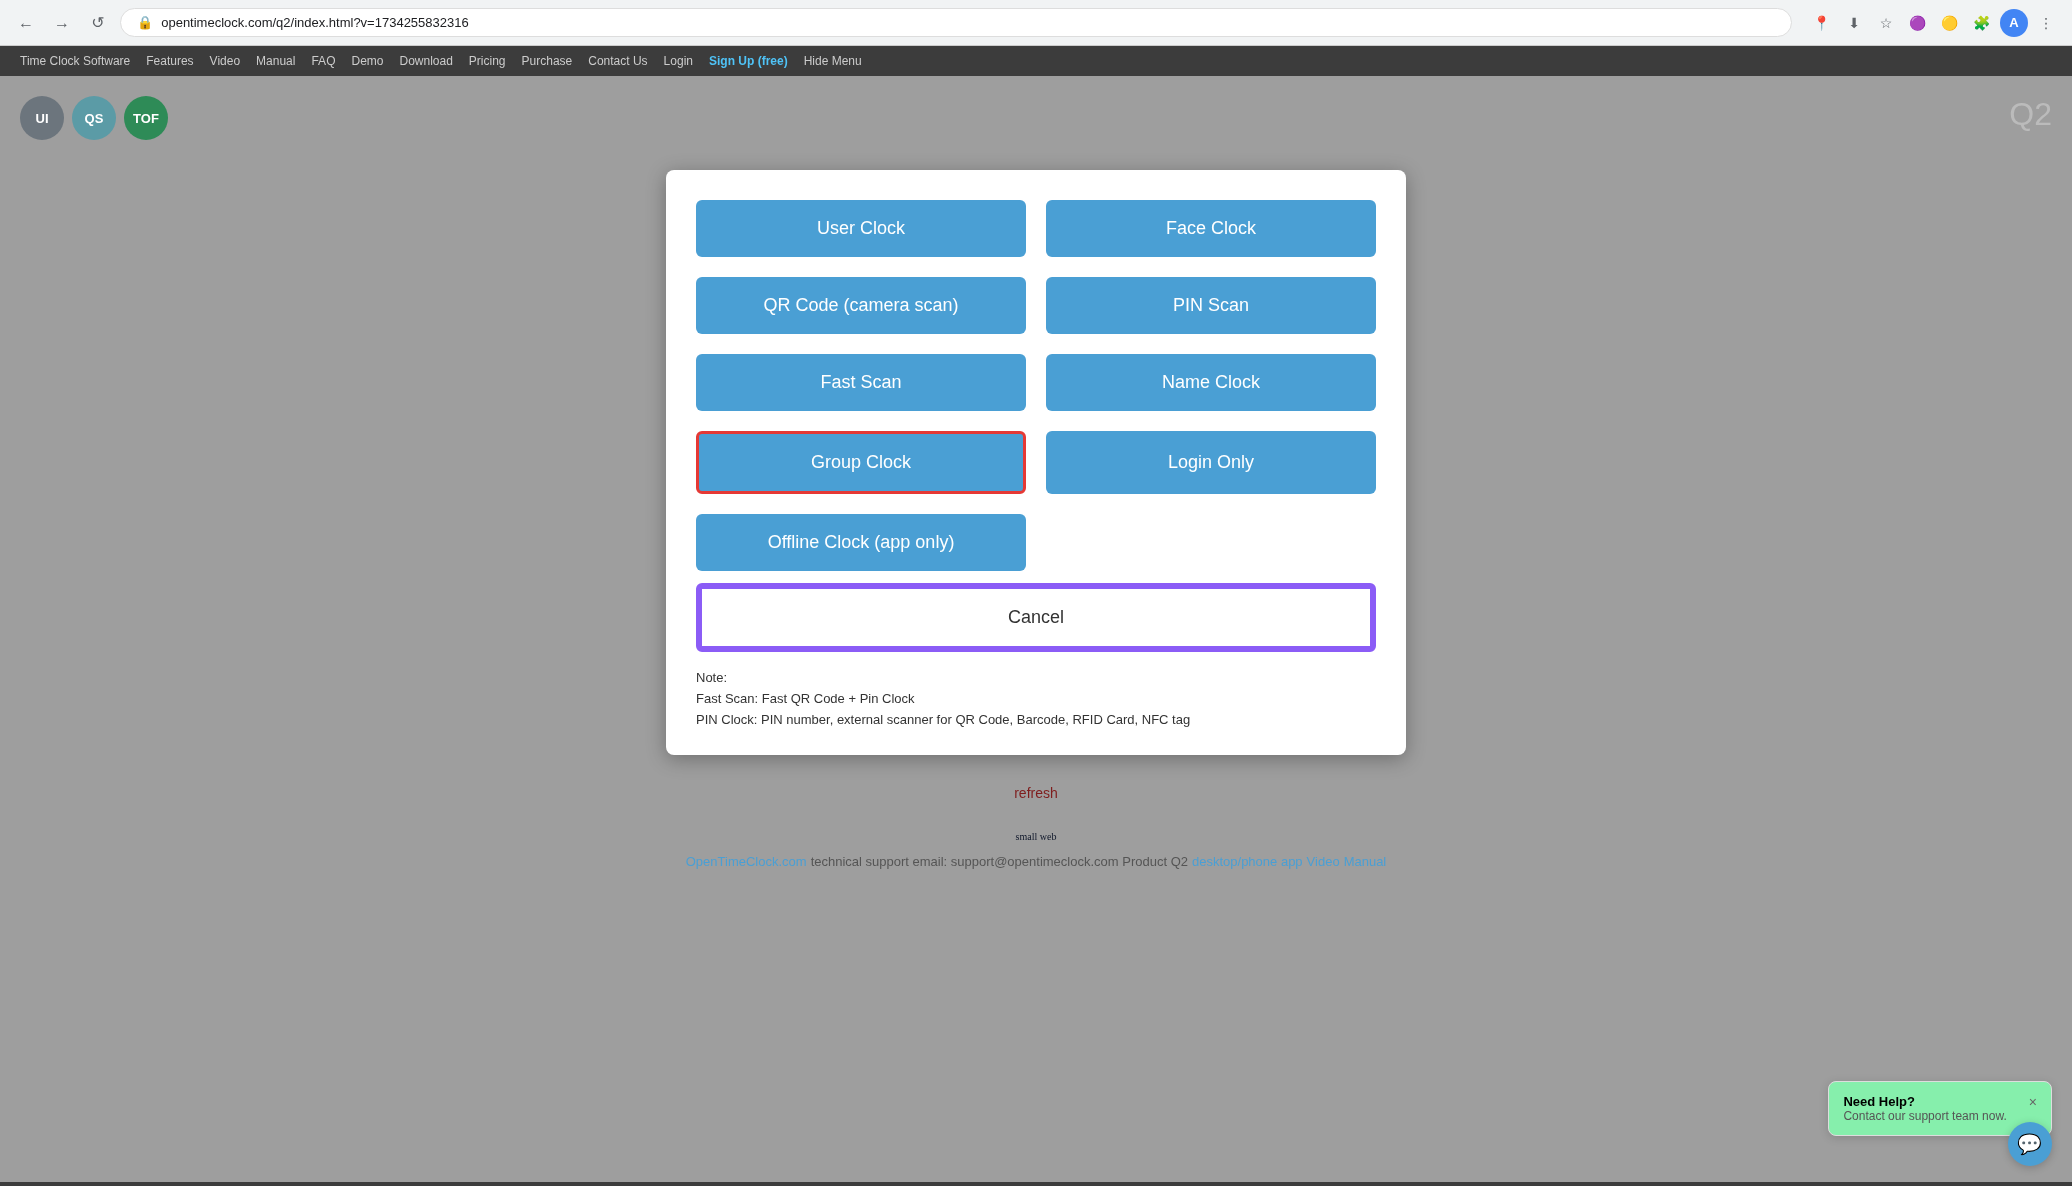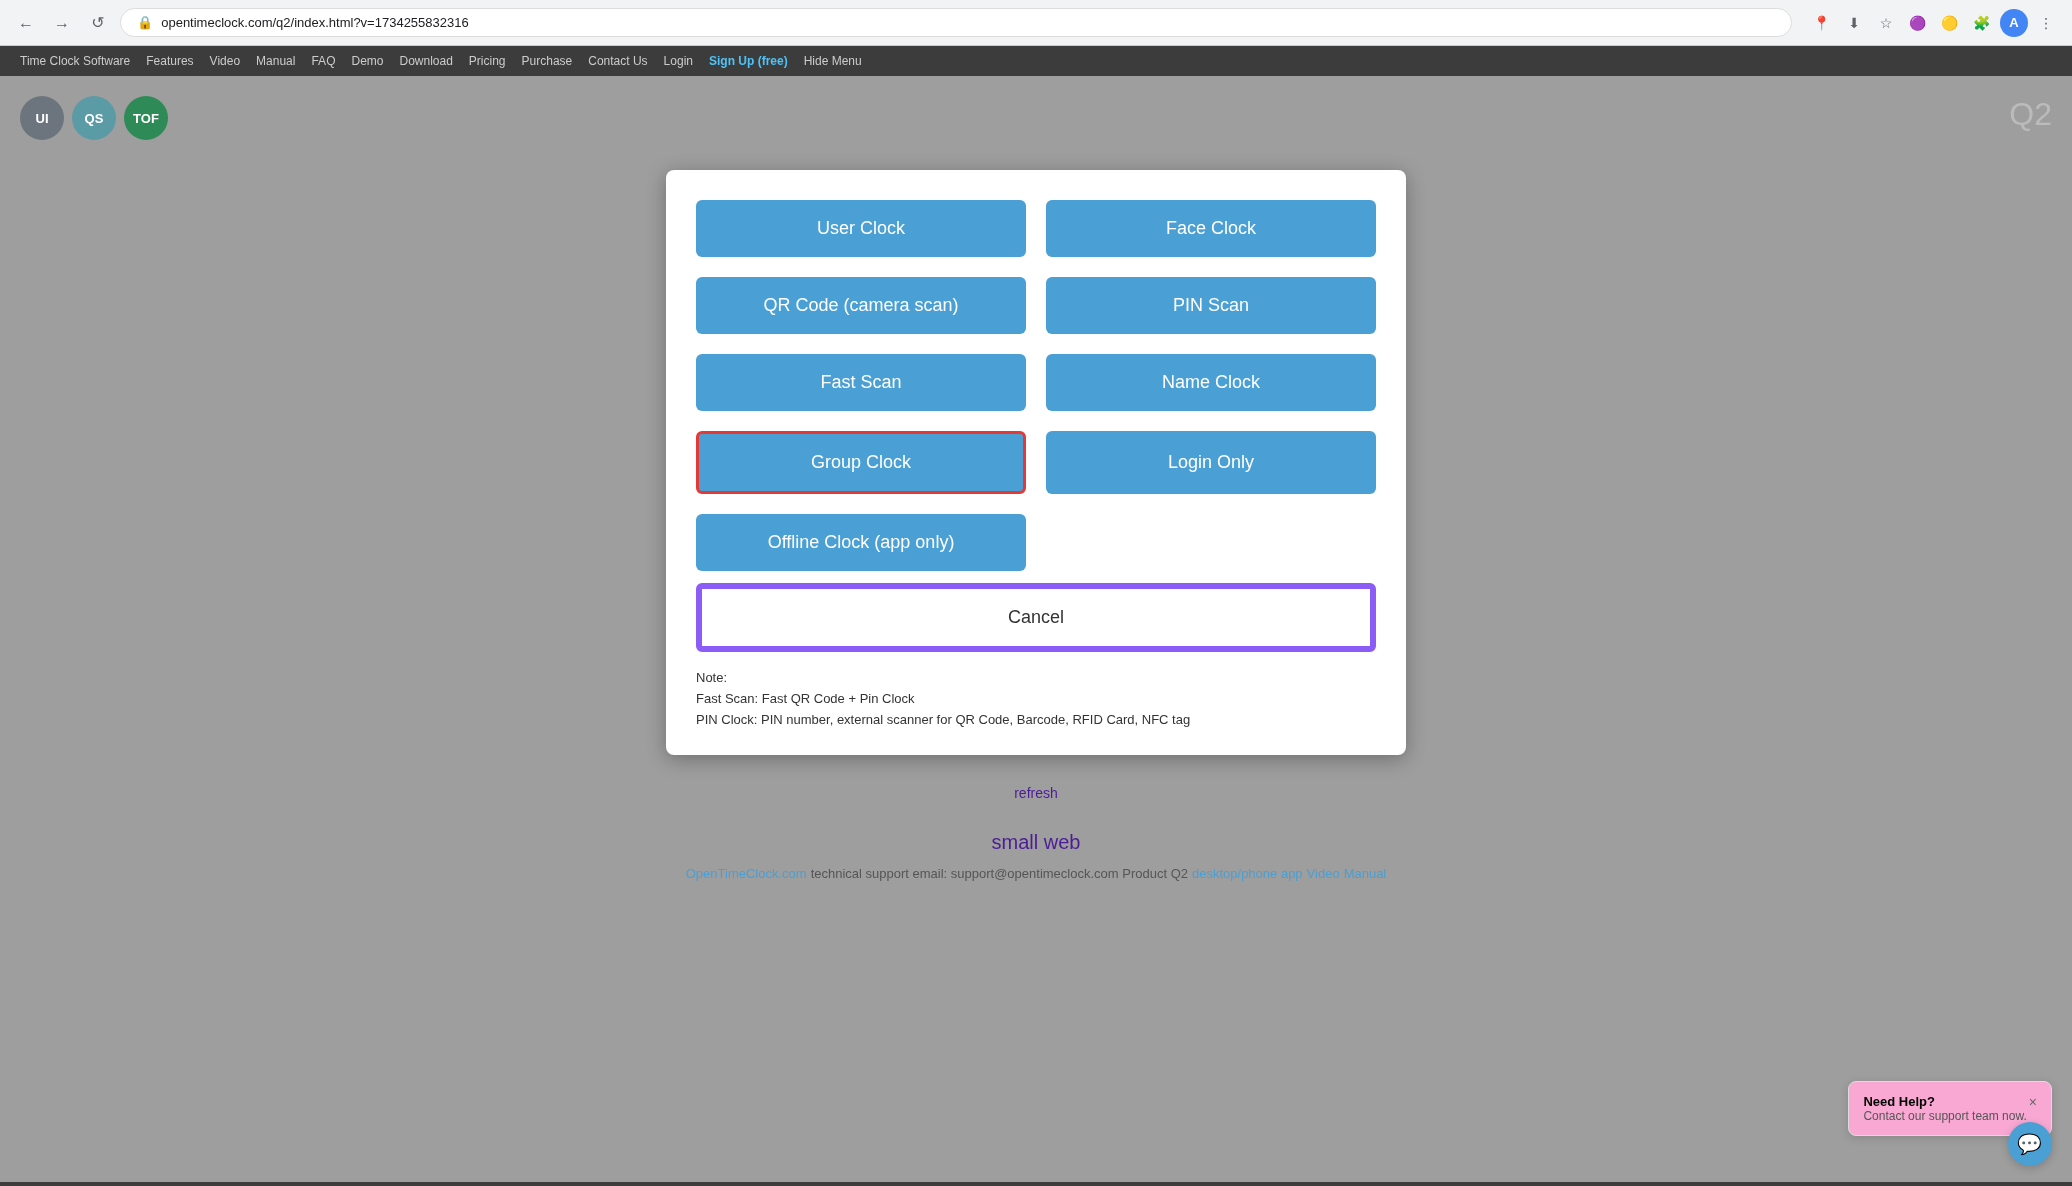--- a/index.html
+++ b/index.html
@@ -209,32 +209,33 @@
       font-weight: normal;
     }
 
     
     .footer-content {
       text-align: center;
       padding: 20px;
       color: #555;
     }
     .refresh-link {
-      color: #4c1d95;
+      color: #7f1d1d;
       cursor: pointer;
       font-size: 14px;
       margin-bottom: 30px;
       display: block;
     }
     .small-web-link {
-      color: #4c1d95;
-      cursor: pointer;
-      font-size: 20px;
+      color: #0f172a;
+      cursor: pointer;
+      font-size: 10px;
       margin-bottom: 12px;
       display: block;
+      font-family: Liberation Serif, serif;
     }
     .footer-text {
       font-size: 13px;
       color: #555;
       display: flex;
       justify-content: center;
       flex-wrap: wrap;
       gap: 4px;
     }
     .footer-link {
@@ -250,29 +251,29 @@
       display: flex;
       gap: 8px;
       flex-wrap: wrap;
     }
 
     
     .help-widget {
       position: fixed;
       bottom: 50px;
       right: 20px;
-      background: #f9a8d4;
+      background: #86efac;
       border: 1px solid #ddd;
       border-radius: 8px;
       padding: 12px 14px;
       font-size: 13px;
       box-shadow: 0 2px 10px rgba(0,0,0,0.15);
       display: flex;
       align-items: flex-start;
-      gap: 2px;
+      gap: 22px;
       min-width: 200px;
       margin-left: 16px;
     }
     .help-text-content .help-title {
       font-weight: bold;
       font-size: 13px;
     }
     .help-text-content .help-sub {
       font-size: 12px;
       color: #555;

